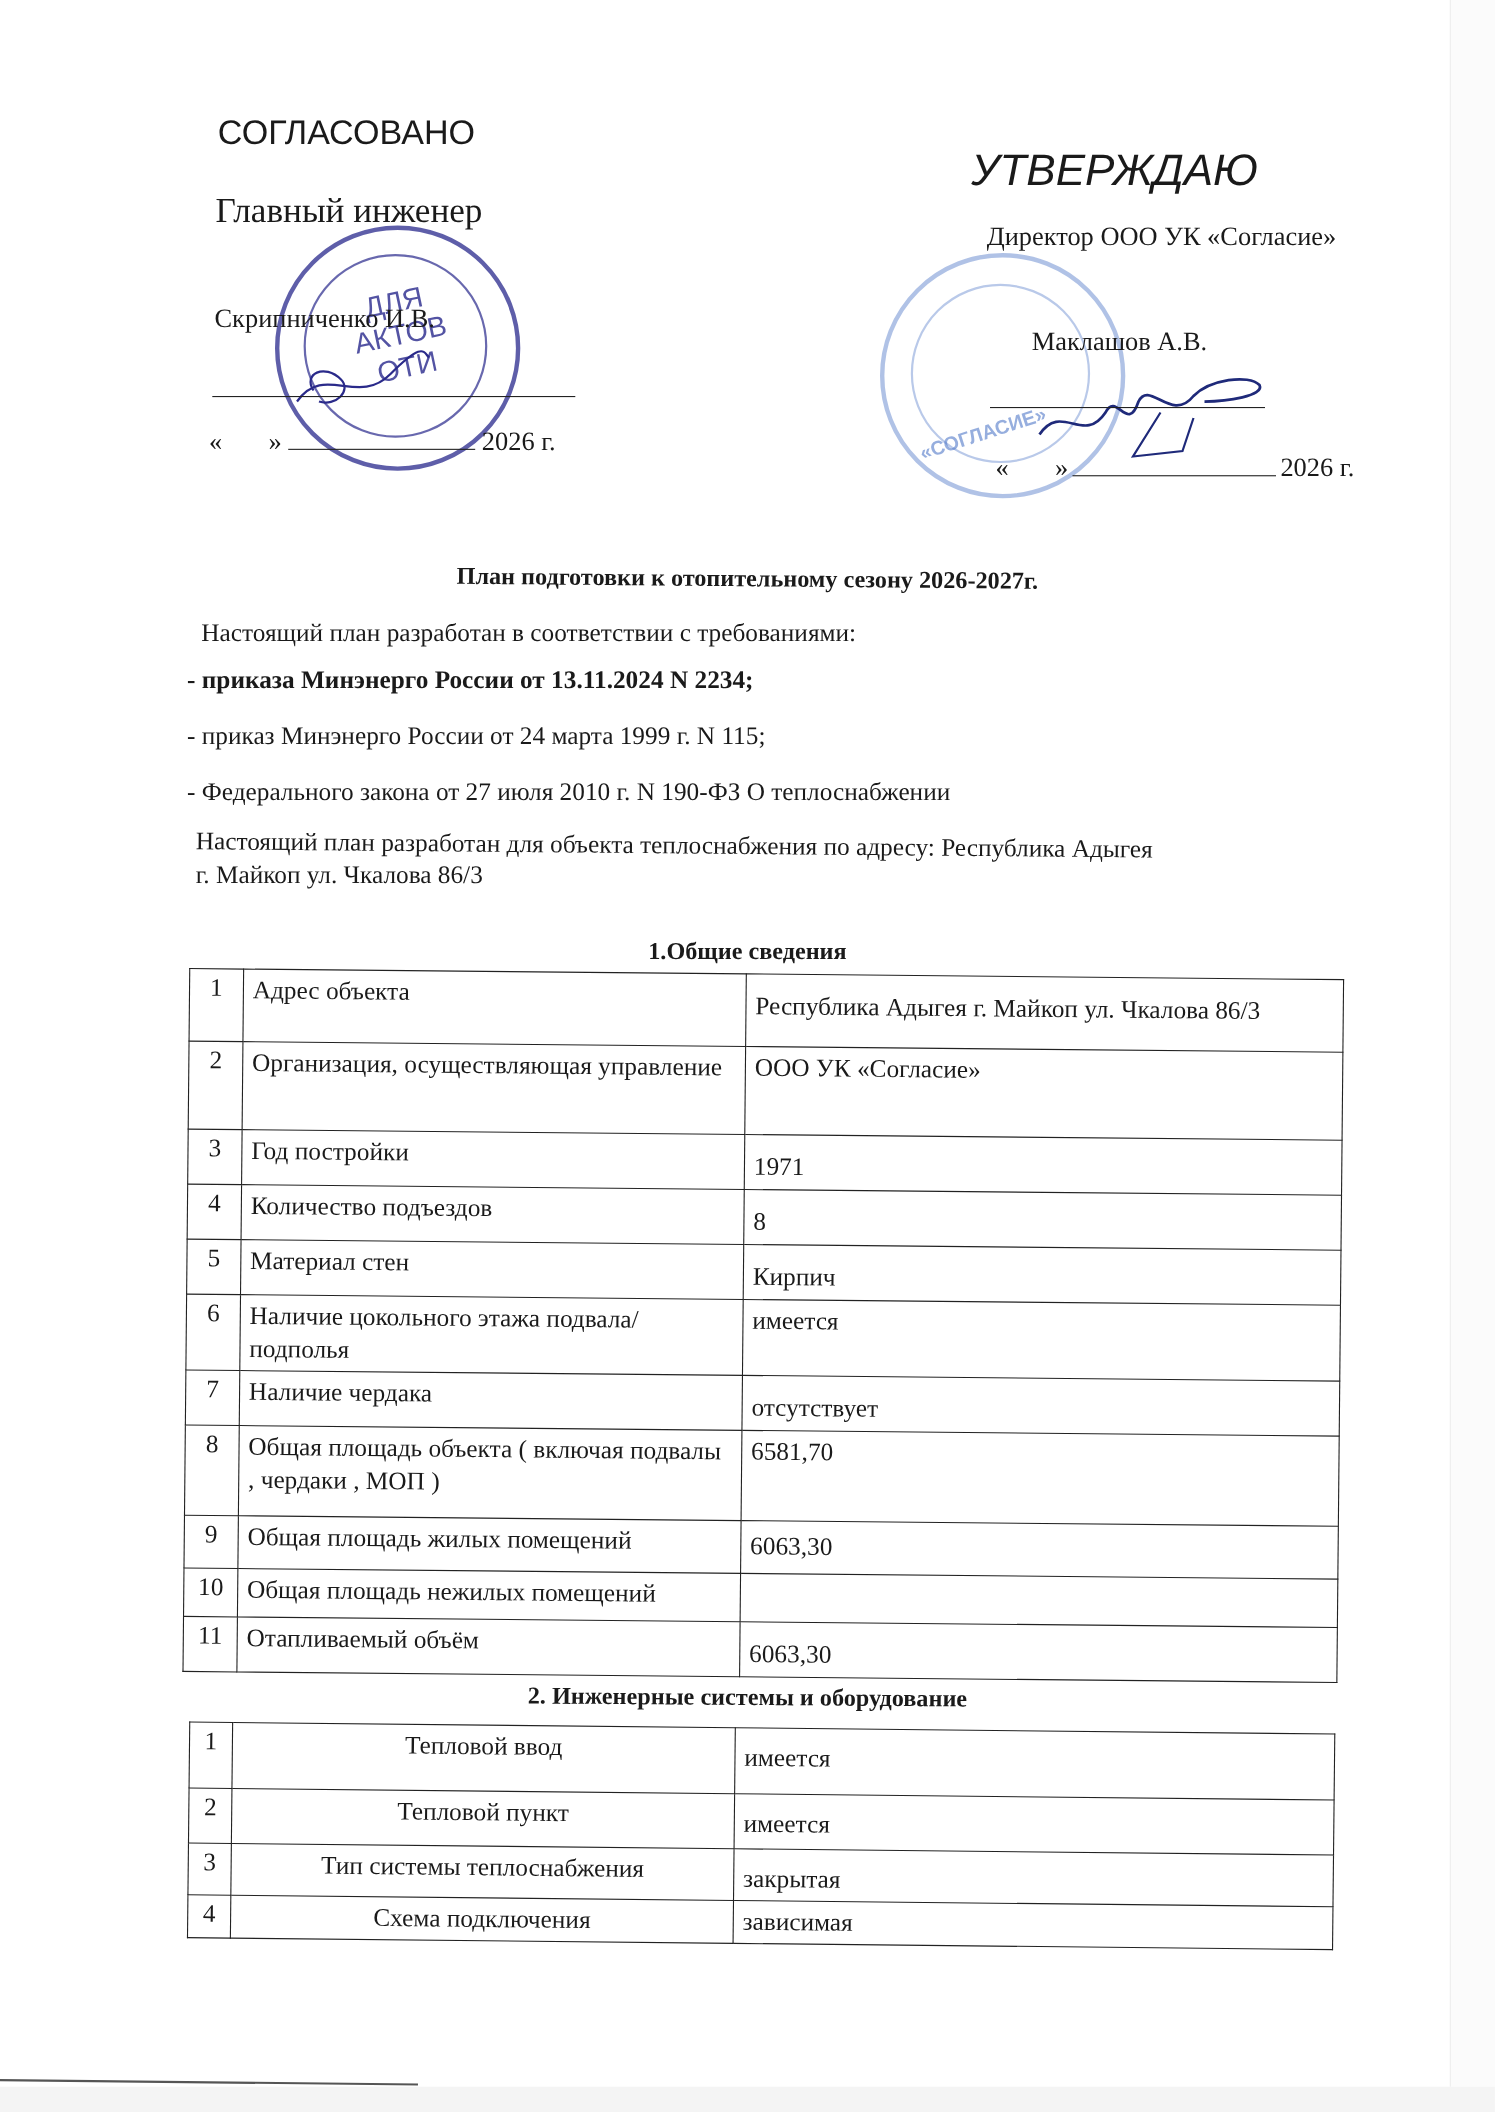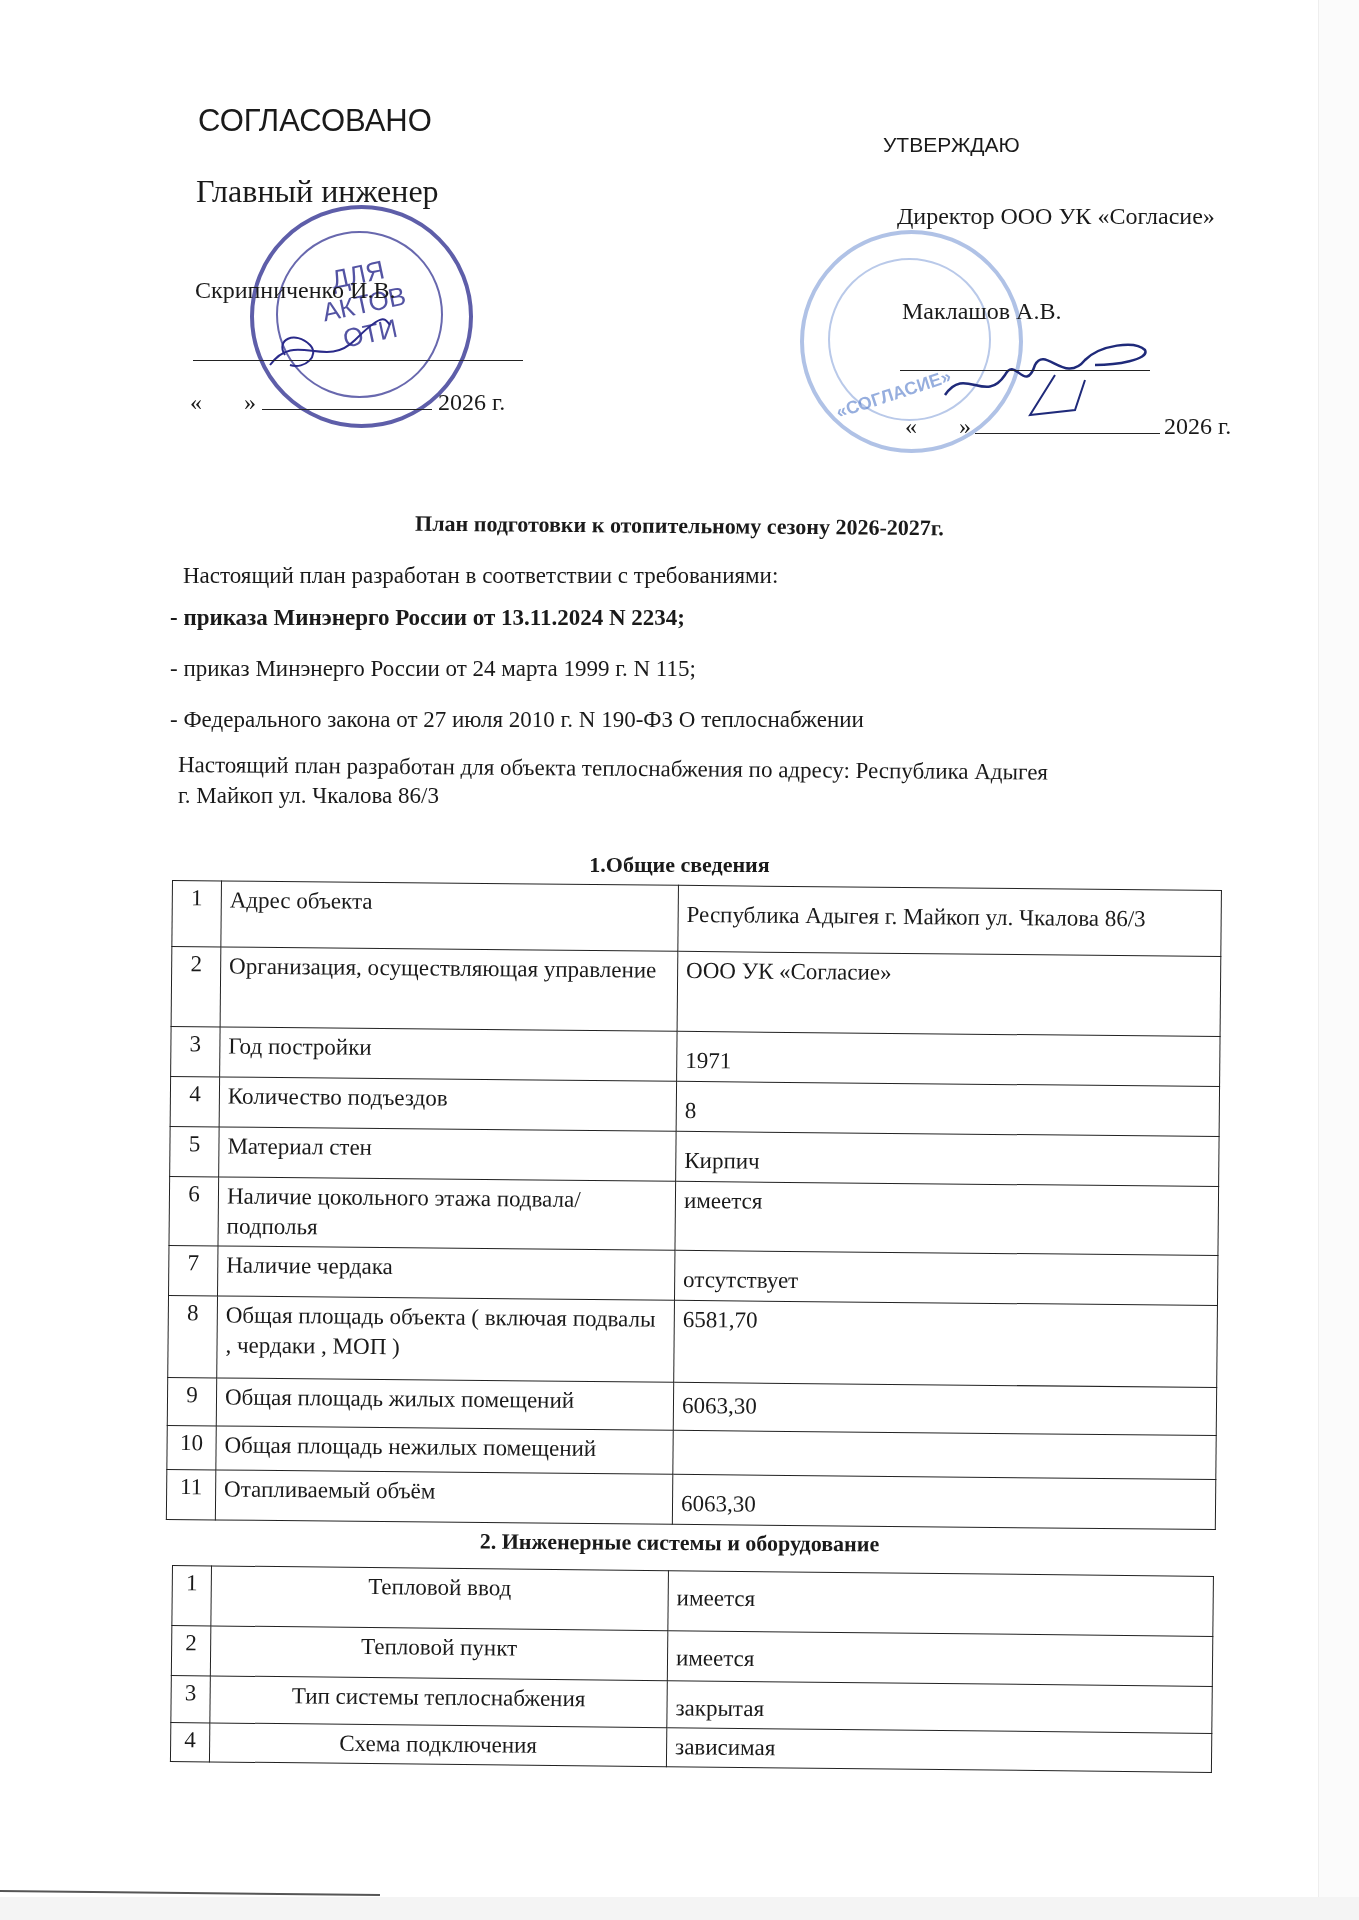--- a/index.html
+++ b/index.html
@@ -7,25 +7,25 @@
     width: 1359px; height: 1920px; position: relative; overflow: hidden;
     background: #ffffff; color: #1a1a1a;
     font-family: "Liberation Serif", "DejaVu Serif", serif;
   }
   .scan-bottom { position: absolute; left: 0; top: 1897px; width: 1359px; height: 23px; background: #f4f4f4; }
   .scan-right { position: absolute; left: 1318px; top: 0; width: 41px; height: 1897px; background: #fbfbfb; border-left: 1px solid #eee; }
   .scan-line { position: absolute; left: 0; top: 1890px; width: 380px; height: 2px; background: #555; transform: rotate(0.6deg); transform-origin: left; }
   .abs { position: absolute; white-space: nowrap; }
   .sans { font-family: "Liberation Sans", "DejaVu Sans", sans-serif; }
   .heading-left { left: 198px; top: 103px; font-size: 31px; }
-  .heading-right { left: 883px; top: 133px; font-size: 21px; }
+  .heading-right { left: 883px; top: 133px; font-size: 40px; font-style: italic; }
   .role-left { left: 196px; top: 173px; font-size: 32px; }
   .role-right { left: 897px; top: 203px; font-size: 24px; }
   .name-left { left: 195px; top: 277px; font-size: 24px; }
-  .name-right { left: 902px; top: 298px; font-size: 24px; text-align: right; }
+  .name-right { left: 938px; top: 298px; font-size: 24px; text-align: right; }
   .sigline-left { left: 193px; top: 360px; width: 330px; height: 1px; background: #222; }
   .sigline-right { left: 900px; top: 370px; width: 250px; height: 1px; background: #222; }
   .date-left { left: 190px; top: 389px; font-size: 24px; }
   .date-left .blank { display: inline-block; width: 170px; border-bottom: 1px solid #222; margin: 0 6px; vertical-align: baseline; }
   .date-right { left: 905px; top: 413px; font-size: 24px; }
   .date-right .blank { display: inline-block; width: 185px; border-bottom: 1px solid #222; margin: 0 4px; }
   .stamp { position: absolute; border-radius: 50%; pointer-events: none; }
   .stamp-left { left: 250px; top: 205px; width: 215px; height: 215px; border: 4px solid rgba(40,40,140,0.75); }
   .stamp-left .inner { position: absolute; left: 22px; top: 22px; width: 163px; height: 163px; border-radius: 50%; border: 2px solid rgba(40,40,140,0.7); }
   .stamp-left .mark { position: absolute; left: 60px; top: 50px; color: rgba(40,40,140,0.8); font-family: "Liberation Sans", sans-serif; font-size: 26px; line-height: 30px; text-align: center; transform: rotate(-12deg); width: 100px; }

